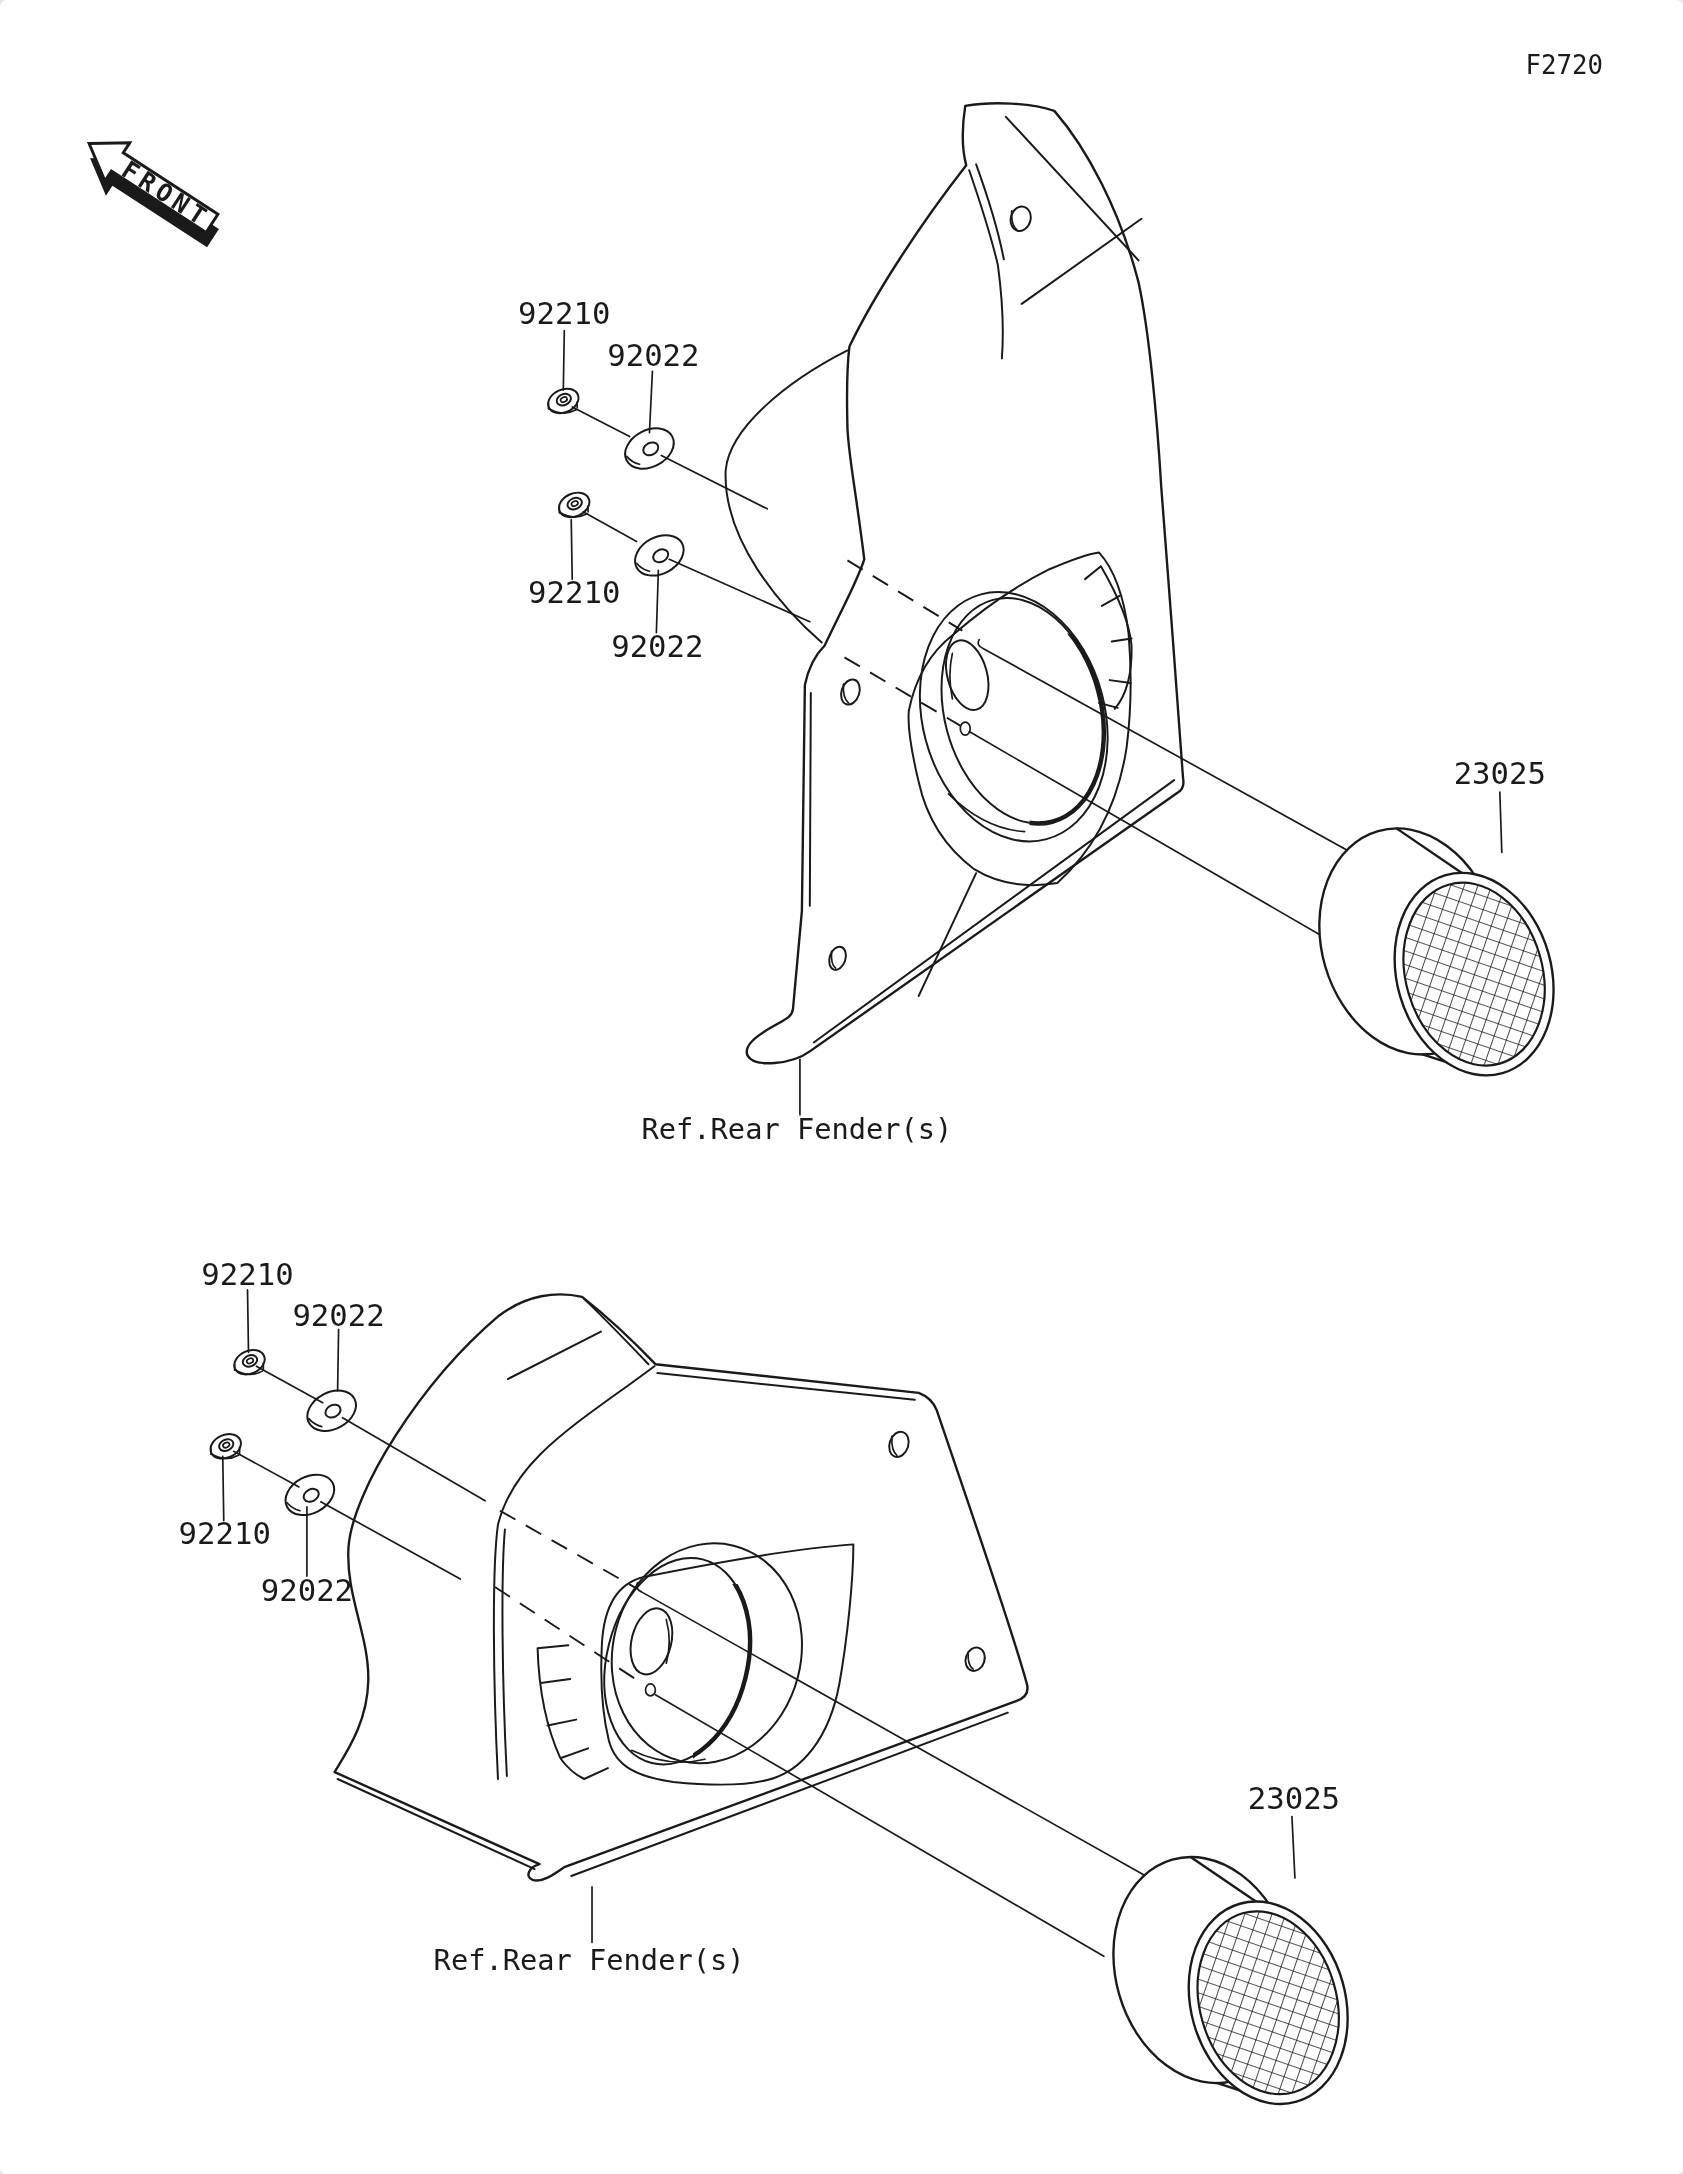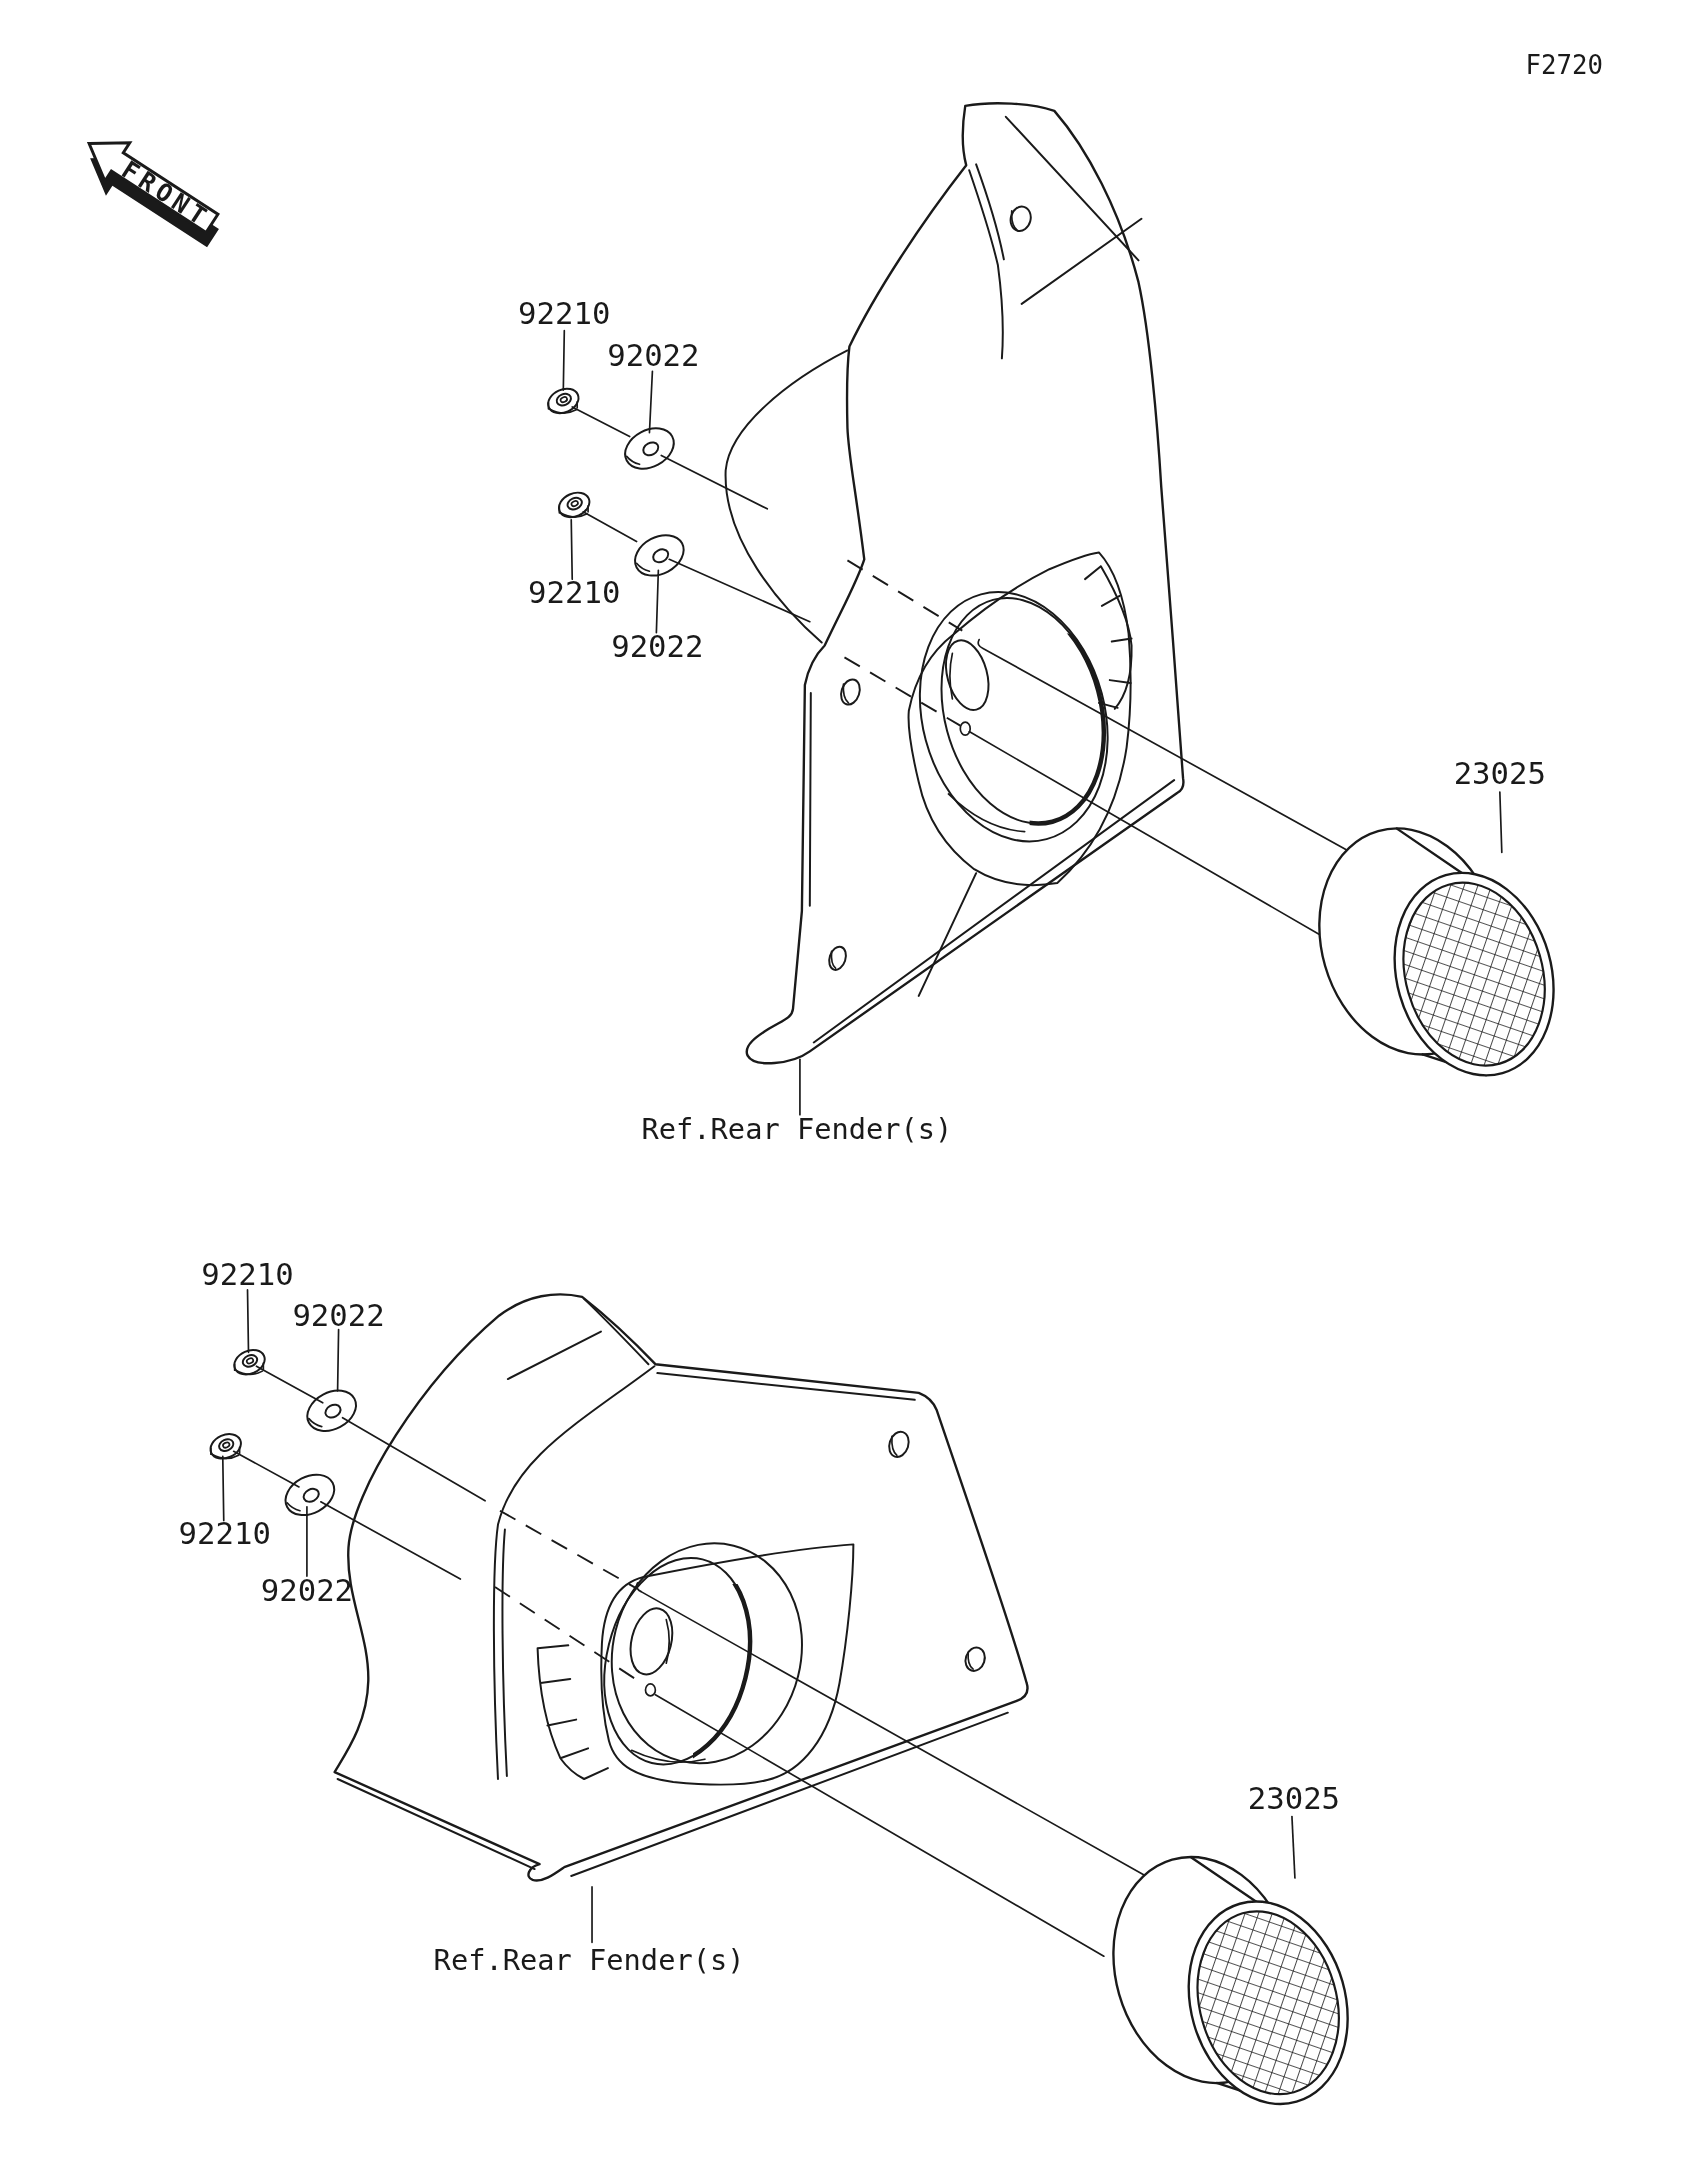--- a/index.html
+++ b/index.html
@@ -1,18 +1,19 @@
 <!DOCTYPE html>
 <html><head>
 <meta charset="utf-8">
 <style>
   html,body{margin:0;padding:0;background:#e8e8e8;}
   .page{
     position:relative;width:1683px;height:2174px;background:#ffffff;
     font-family:"DejaVu Sans Mono", monospace;
+    border-radius:7px;
   }
   svg{position:absolute;left:0;top:0;}
   .ln  {fill:none;stroke:#1a1a1a;stroke-width:2.4;stroke-linecap:round;stroke-linejoin:round;}
   .ln2 {fill:none;stroke:#1a1a1a;stroke-width:2;stroke-linecap:round;stroke-linejoin:round;}
   .thin{fill:none;stroke:#1a1a1a;stroke-width:1.7;stroke-linecap:round;}
   .dash{fill:none;stroke:#1a1a1a;stroke-width:1.9;stroke-dasharray:18 12;stroke-linecap:butt;}
   .bold{fill:none;stroke:#1a1a1a;stroke-width:4.5;}
   .wfill{fill:#ffffff;stroke:#1a1a1a;stroke-width:2.4;}
   .lbl{fill:#1a1a1a;font-family:"DejaVu Sans Mono",monospace;font-size:31px;}
   .lblmid{text-anchor:middle;}

